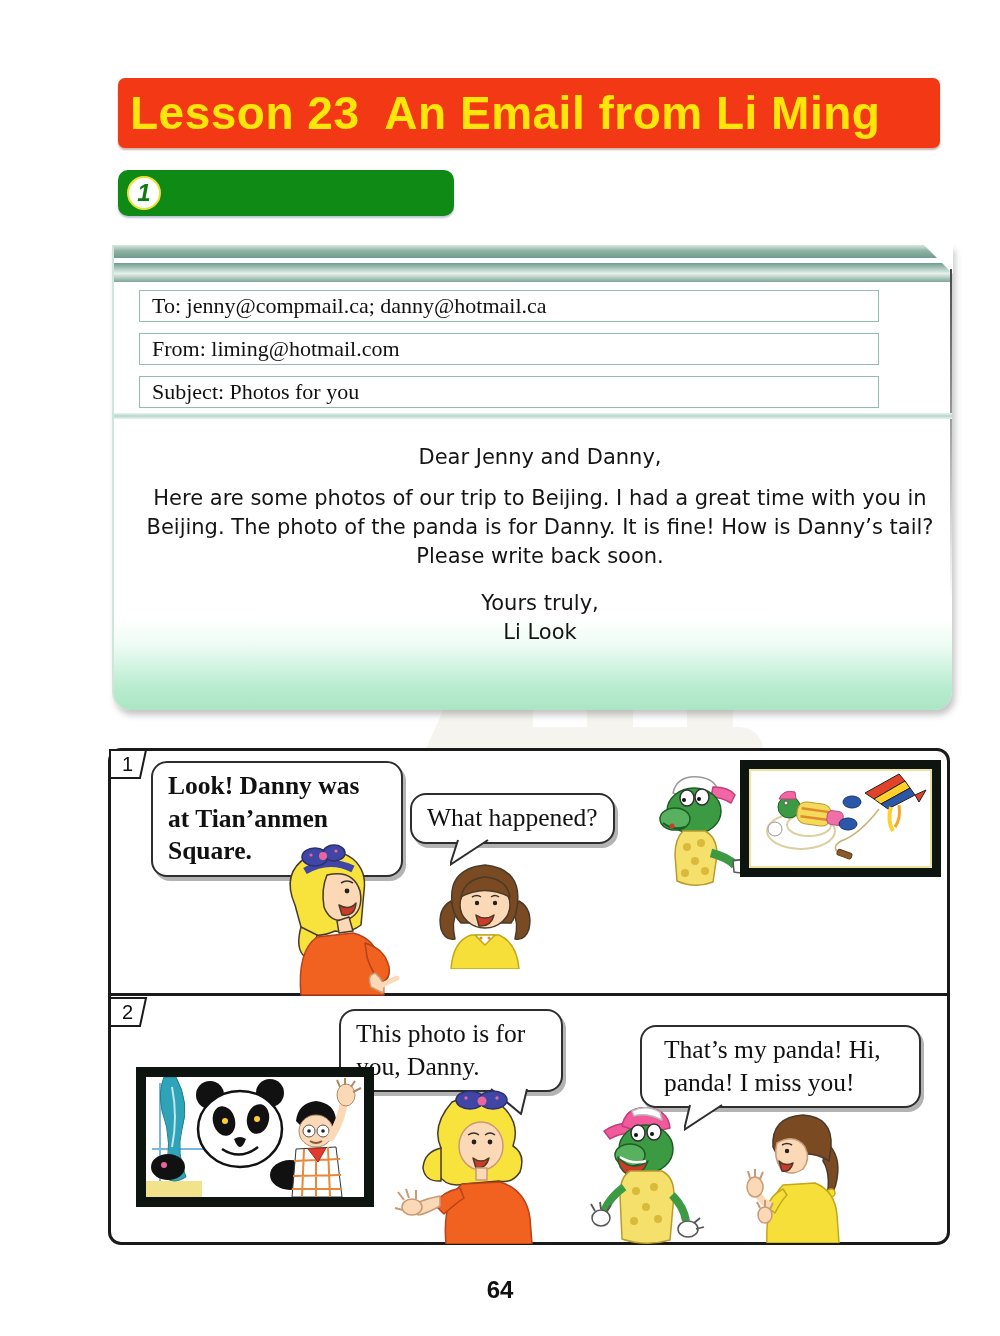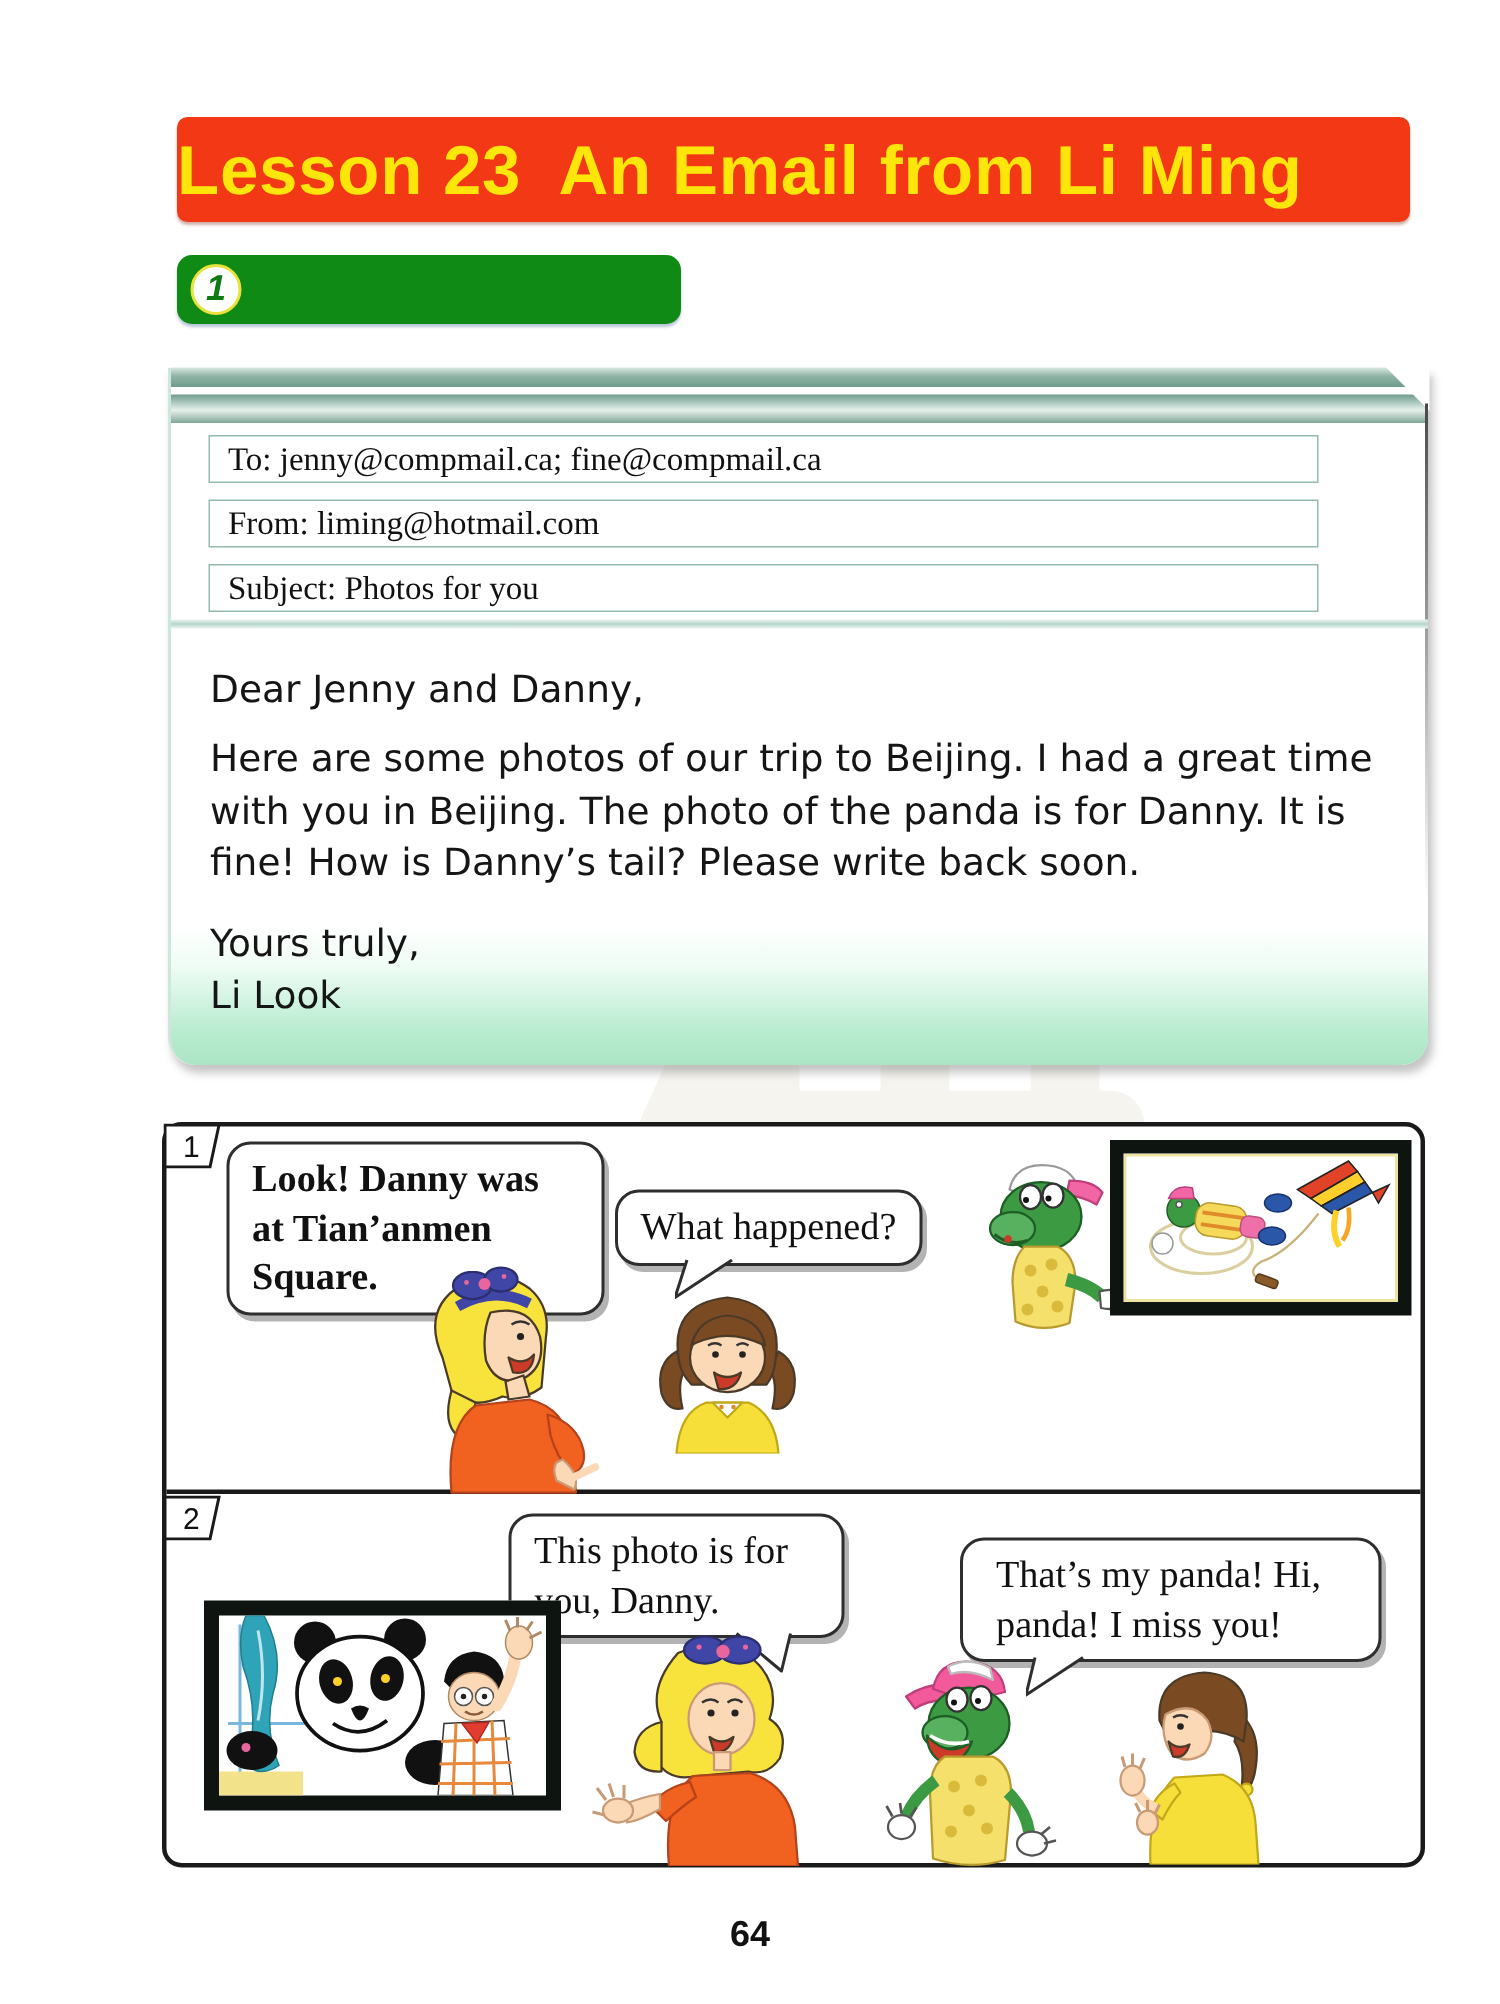--- a/index.html
+++ b/index.html
@@ -5,21 +5,21 @@
   html,body{margin:0;padding:0;background:#fff;}
   .page{position:relative;width:1000px;height:1336px;background:#ffffff;
         font-family:"Liberation Sans",sans-serif;overflow:hidden;}
 
   
   .wm{position:absolute;left:180px;top:330px;width:640px;height:900px;opacity:.55;pointer-events:none;}
 
   
   .lesson-banner{position:absolute;left:118px;top:78px;width:822px;height:70px;
     background:#f23815;border-radius:7px;display:flex;align-items:center;
-    box-sizing:border-box;box-shadow:0 2px 2px rgba(120,30,10,.35);}
+    padding-left:12px;box-sizing:border-box;box-shadow:0 2px 2px rgba(120,30,10,.35);}
   .lesson-banner .t{font-size:46px;font-weight:bold;color:#ffe60a;white-space:pre;letter-spacing:.5px;}
 
   
   .section-banner{position:absolute;left:118px;top:170px;width:336px;height:46px;
     background:#0f8a15;border-radius:10px;display:flex;align-items:center;gap:14px;
     padding-left:9px;box-sizing:border-box;box-shadow:0 2px 2px rgba(20,60,120,.3);}
   .section-num{width:34px;height:34px;background:#fff;border:2px solid #e8e23a;border-radius:50%;
     color:#0d7a12;font-weight:bold;font-style:italic;font-size:24px;
     display:flex;align-items:center;justify-content:center;box-sizing:border-box;}
   .section-title{color:#ffe60a;font-weight:bold;font-style:italic;font-size:31px;letter-spacing:.5px;}
@@ -37,21 +37,21 @@
     border-top:30px solid #ffffff;border-left:30px solid transparent;}
   .fold-edge{position:absolute;right:0;top:24px;width:2px;height:330px;
     background:linear-gradient(180deg,#4a4a4a,rgba(80,80,80,0));}
   .email-fields{position:absolute;left:25px;top:45px;width:740px;}
   .email-field{height:32px;border:1px solid #94bcae;background:#fff;margin-bottom:11px;
     display:flex;align-items:center;padding-left:12px;box-sizing:border-box;
     font-family:"Liberation Serif",serif;font-size:22px;color:#111;}
   .email-div{position:absolute;left:0;top:168px;width:100%;height:6px;
     background:linear-gradient(180deg,#eaf5f0,#b7d6cb,#eaf5f0);}
   .email-body{position:absolute;left:26px;top:200px;width:800px;
-    font-family:"DejaVu Sans",sans-serif;font-size:25px;color:#151515;}
+    font-family:"DejaVu Sans",sans-serif;font-size:21px;color:#151515;text-align:center;}
   .email-body p{margin:0;}
   .email-greeting{margin-bottom:15px !important;}
   .email-text{line-height:1.38;margin-bottom:18px !important;}
   .email-closing{line-height:1.4;}
 
   
   .comic{position:absolute;left:108px;top:748px;width:842px;height:497px;
     border:3px solid #1a1a1a;border-radius:13px;background:#fff;box-sizing:border-box;}
   .panel-div{position:absolute;left:0;top:242px;width:100%;height:3px;background:#1a1a1a;}
   .tag{position:absolute;}
@@ -104,21 +104,21 @@
   <div class="section-banner">
     <span class="section-num">1</span>
   </div>
 
   <section class="email-card">
     <div class="email-bar1"></div>
     <div class="email-bar2"></div>
     <div class="fold"></div>
     <div class="fold-edge"></div>
     <div class="email-fields">
-      <div class="email-field">To: jenny@compmail.ca; fine@compmail.ca</div>
+      <div class="email-field">To: jenny@compmail.ca; danny@hotmail.ca</div>
       <div class="email-field">From: liming@hotmail.com</div>
       <div class="email-field">Subject: Photos for you</div>
     </div>
     <div class="email-div"></div>
     <div class="email-body">
       <p class="email-greeting">Dear Jenny and Danny,</p>
       <p class="email-text">Here are some photos of our trip to Beijing. I had a great time with you in Beijing. The photo of the panda is for Danny. It is fine! How is Danny’s tail? Please write back soon.</p>
       <p class="email-closing">
         <span>Yours truly,</span><br>
         <span>Li Look</span>

